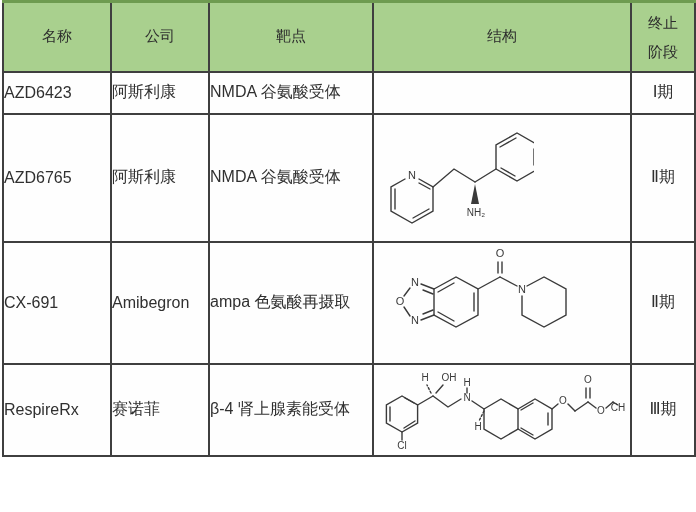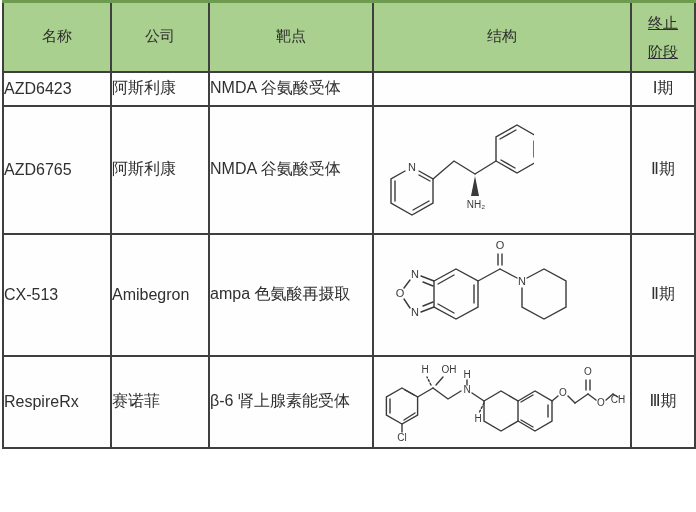--- a/index.html
+++ b/index.html
@@ -23,21 +23,21 @@
     background:#a9d08e;
     font-size:15px;font-weight:normal;color:#2d2d2d;
     text-align:center;
   }
   .drug-table td{font-size:16px;background:#fefefe;}
   .c-name{padding-left:10px;}
   .c-company{padding-left:8px;}
   .c-target{padding-left:8px;}
   .c-stage{text-align:center;font-size:15px;}
   .c-structure{padding-left:6px;}
-  .ml{white-space:pre-line;line-height:29px;text-decoration:underline;}
+  .ml{white-space:pre-line;line-height:29px;}
   .mol{display:block;}
   .mol path,.mol line,.mol polyline{fill:none;stroke:#3a3a3a;stroke-width:1.4;stroke-linecap:round;}
   .mol polygon{fill:#3a3a3a;stroke:none;}
   .mol text{fill:#3a3a3a;font-family:"Liberation Sans","DejaVu Sans",sans-serif;font-size:11px;text-anchor:middle;}
   .mol text.sm{font-size:10px;}
   .mol .dash{stroke-dasharray:2,2;}
 </style>
 </head>
 <body>
 
@@ -54,21 +54,21 @@
       <tr style="height:70px">
     <th>名称</th>
     <th>公司</th>
     <th>靶点</th>
     <th>结构</th>
     <th class="ml">终止
 阶段</th>
   </tr>
 
 
-  <tr style="height:34px">
+  <tr style="height:42px">
     <td class="c-name">AZD6423</td>
     <td class="c-company">阿斯利康</td>
     <td class="c-target">NMDA 谷氨酸受体</td>
     <td class="c-structure"></td>
     <td class="c-stage">Ⅰ期</td>
   </tr>
 
   <tr style="height:128px">
     <td class="c-name">AZD6765</td>
     <td class="c-company">阿斯利康</td>
@@ -91,21 +91,21 @@
         <polyline points="122,48 122,24 143,12 164,24 164,48 143,60 122,48"></polyline>
         <line x1="126" y1="26" x2="142" y2="17"></line>
         <line x1="160" y1="28" x2="160" y2="44"></line>
         <line x1="141" y1="55" x2="127" y2="47"></line>
       </svg>
     </td>
     <td class="c-stage">Ⅱ期</td>
   </tr>
 
   <tr style="height:122px">
-    <td class="c-name">CX-513</td>
+    <td class="c-name">CX-691</td>
     <td class="c-company">Amibegron</td>
     <td class="c-target">ampa 色氨酸再摄取</td>
     <td class="c-structure">
       <svg class="mol" width="204" height="116" viewBox="0 0 204 116" aria-hidden="true">
 
         <polyline points="60,44 82,32 104,44 104,70 82,82 60,70 60,44"></polyline>
         <line x1="64" y1="47" x2="80" y2="38"></line>
         <line x1="100" y1="48" x2="100" y2="66"></line>
         <line x1="80" y1="76" x2="64" y2="67"></line>
 
@@ -128,21 +128,21 @@
         <text x="148" y="48">N</text>
         <polyline points="153,41 170,32 192,44 192,70 170,82 148,70 148,51"></polyline>
       </svg>
     </td>
     <td class="c-stage">Ⅱ期</td>
   </tr>
 
   <tr style="height:92px">
     <td class="c-name">RespireRx</td>
     <td class="c-company">赛诺菲</td>
-    <td class="c-target">β-6 肾上腺素能受体</td>
+    <td class="c-target">β-4 肾上腺素能受体</td>
     <td class="c-structure">
       <svg class="mol" width="252" height="86" viewBox="0 0 252 86" aria-hidden="true">
 
         <polyline points="28,29 43.6,38 43.6,56 28,65 12.4,56 12.4,38 28,29"></polyline>
         <line x1="16" y1="40" x2="16" y2="54"></line>
         <line x1="30" y1="61" x2="41" y2="54"></line>
         <line x1="40" y1="36" x2="31" y2="31"></line>
         <line x1="28" y1="65" x2="28" y2="73"></line>
         <text x="28" y="82" class="sm">Cl</text>
 

